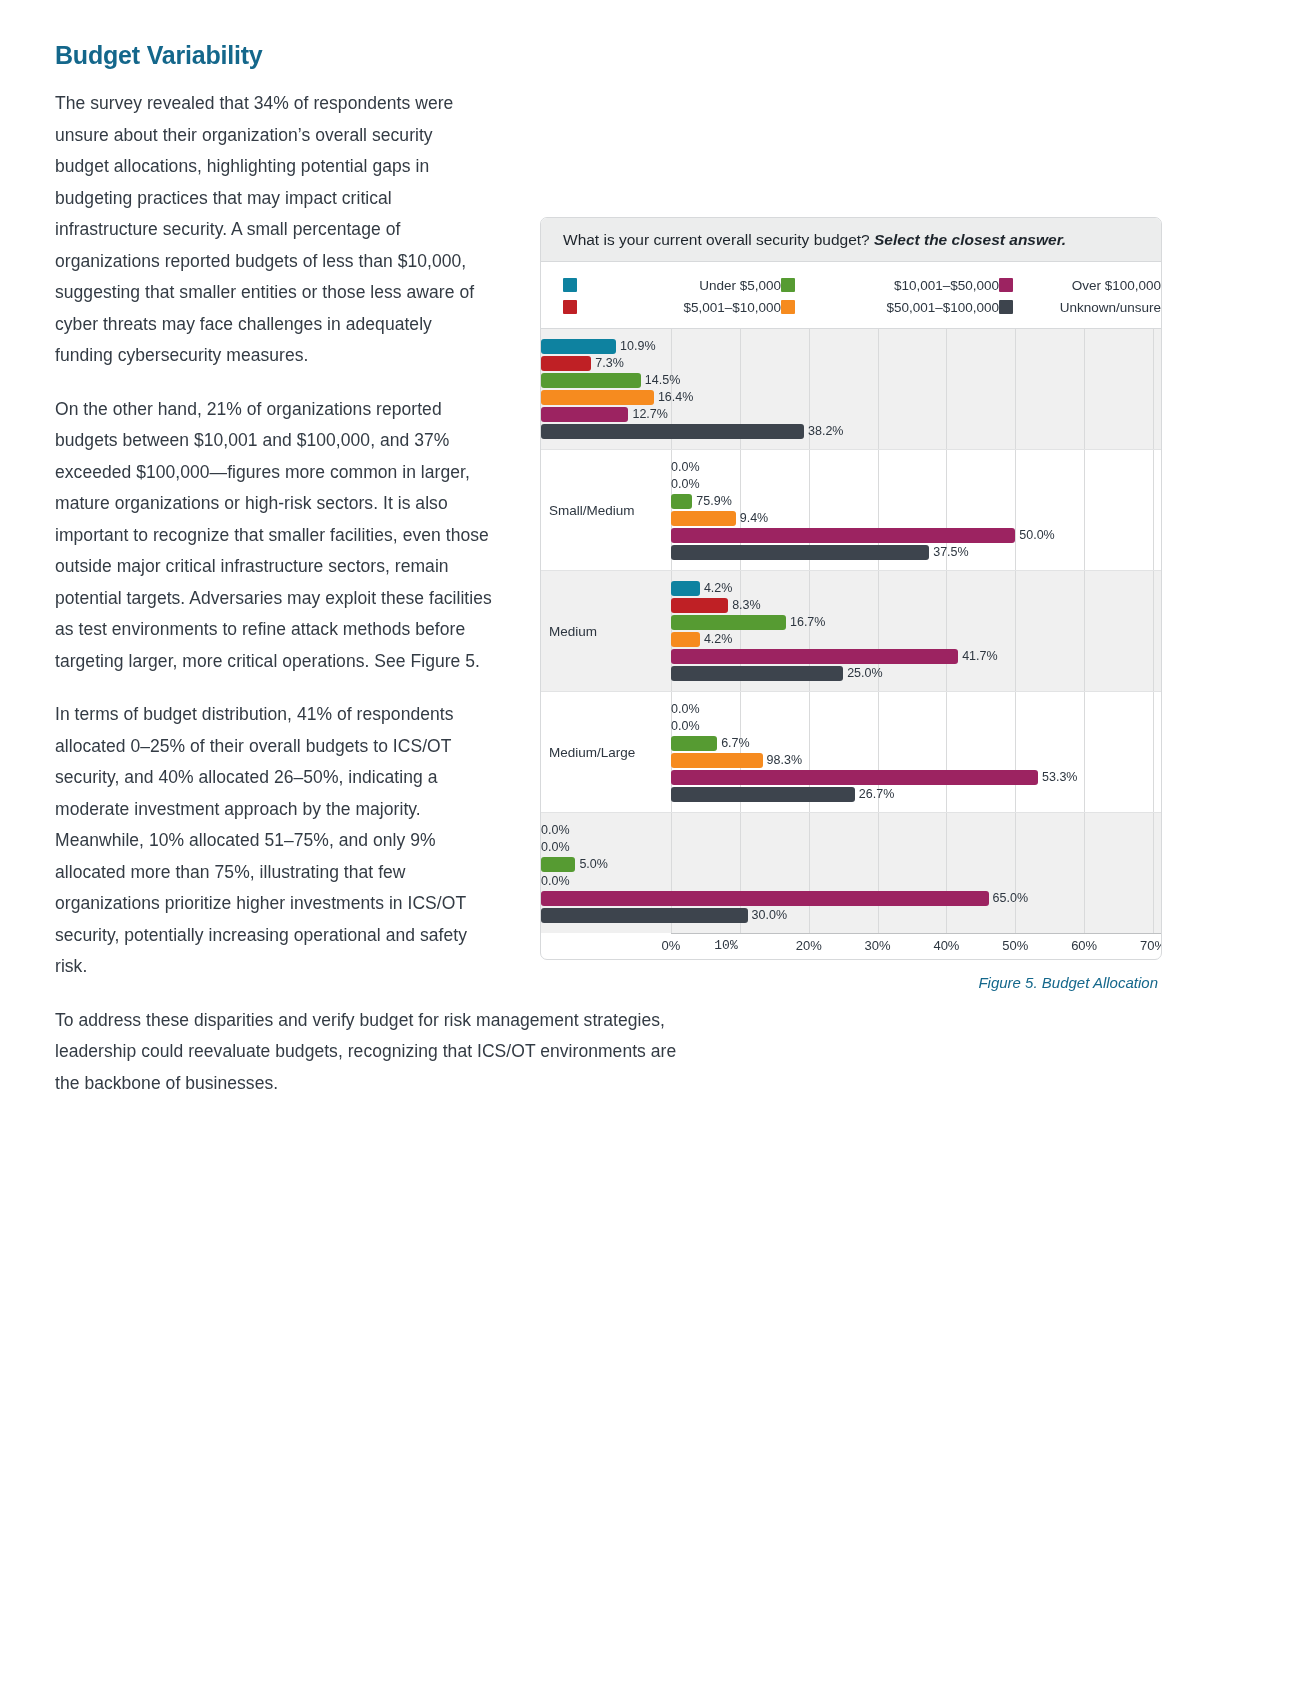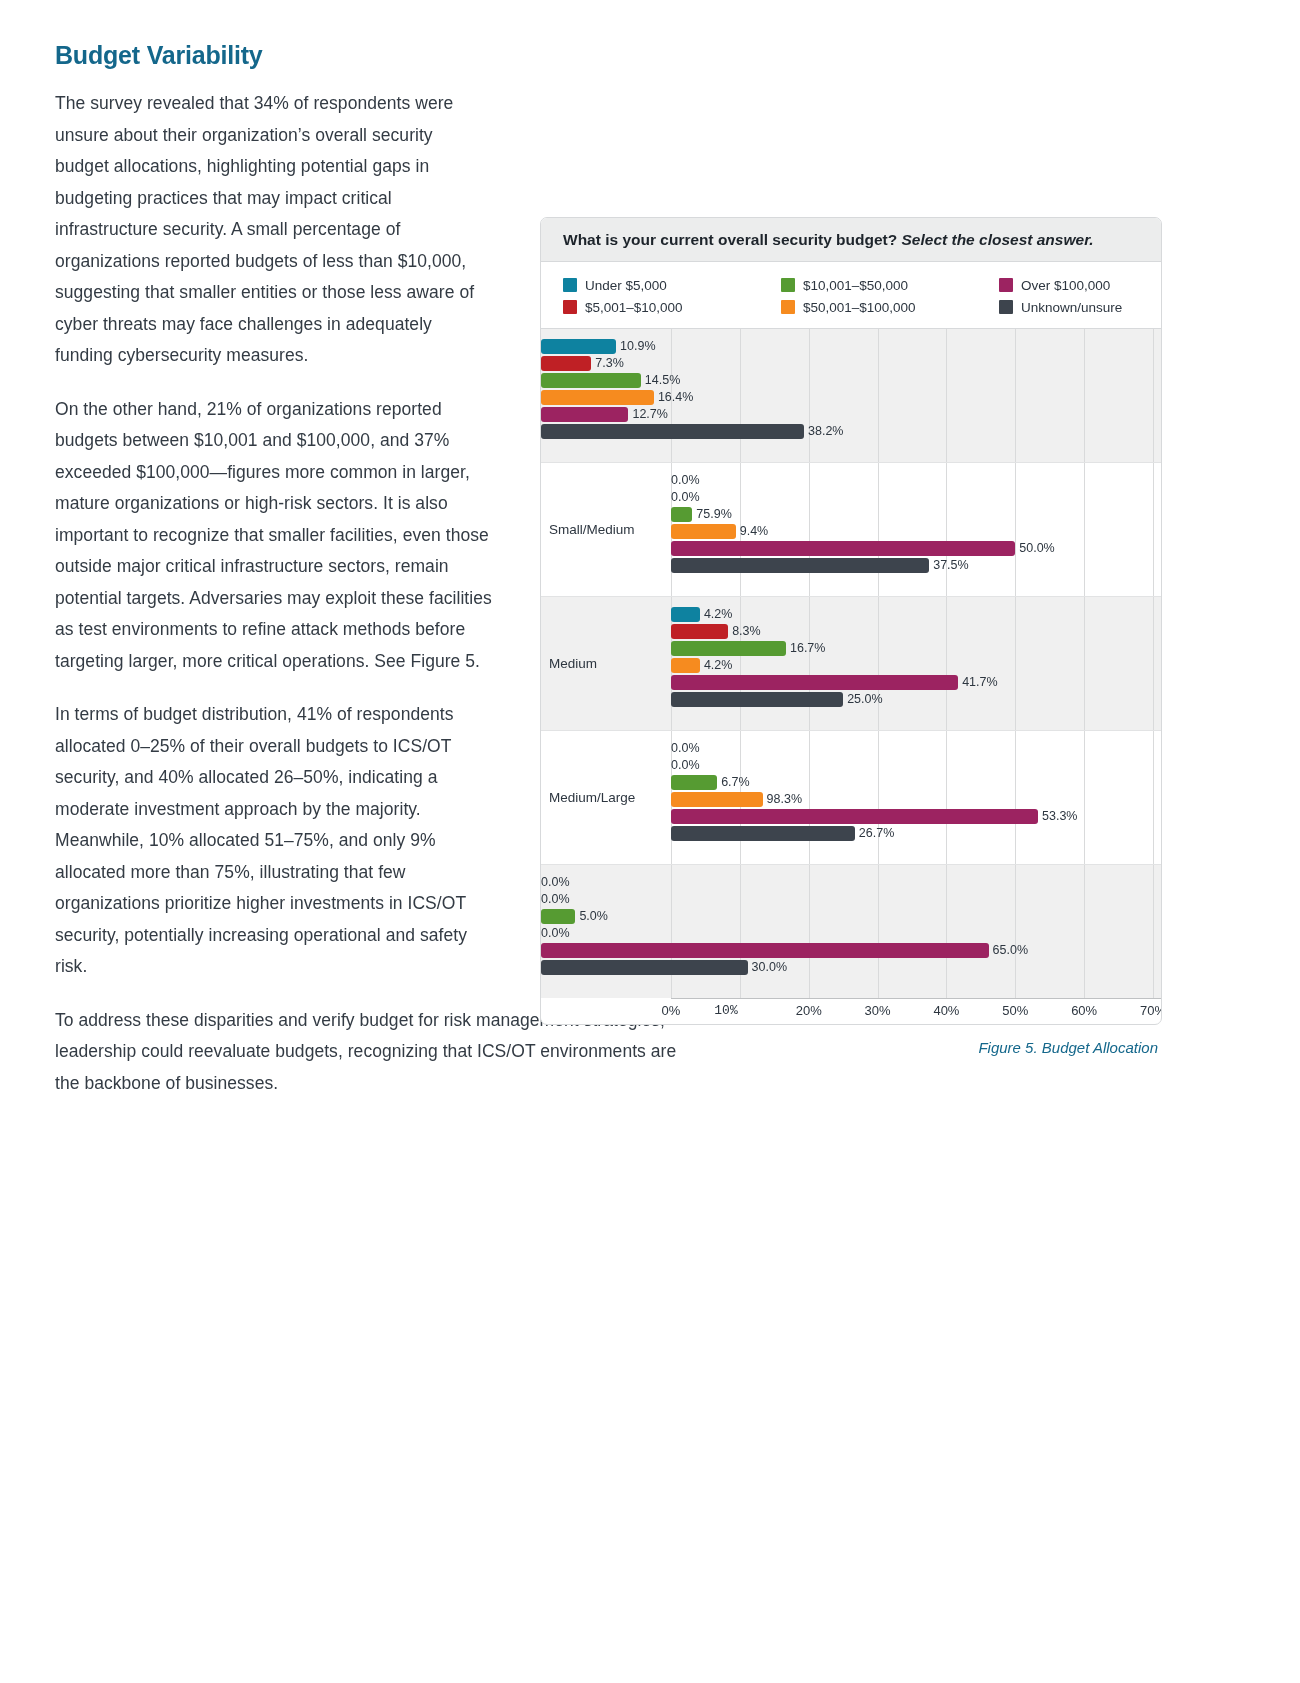--- a/index.html
+++ b/index.html
@@ -58,32 +58,32 @@
     box-shadow:0 0 0 0 rgba(0,0,0,0);
   }
   .chart-title {
     background:#eceded;
     padding:13px 16px 12px 22px;
     font-size:15.5px;
     color:#1d242b;
     border-bottom:1px solid #d7d9db;
     white-space:nowrap;
   }
-  .chart-title b { font-weight:bold;text-align:center; }
+  .chart-title b { font-weight:normal;text-align:center; }
   .chart-title i { font-style:italic; font-weight:bold; }
 
   .legend {
     padding:12px 0 10px 22px;
     display:grid;
     grid-template-columns: 218px 218px auto;
     grid-auto-rows:22px;
     align-items:center;
     background:#fff;
   }
-  .legend-item { display:flex; align-items:center; gap:8px; font-size:13.5px; color:#2d3640; }
+  .legend-item { display:flex; align-items:center; gap:8px; font-size:13.5px; color:#2d3640;justify-content:space-between; }
   .swatch { width:14px; height:14px; flex:0 0 14px; border-radius:1px; display:inline-block; }
 
   .plot {
     position:relative;
     background:#ffffff;
     border-top:1px solid #d7d9db;
   }
 
   .grp {
     position:relative;
@@ -101,21 +101,21 @@
     padding-left:8px;
     font-size:13.5px;
     color:#2d3640;
     position:relative;
     z-index:3;
   }
 
   .bars {
     position:relative;
     flex:1 1 auto;
-    padding:9px 0 22px 0;
+    padding:9px 0 9px 0;
     z-index:2;
   }
 
   
   .gridlines {
     position:absolute;
     left:130px; right:0; top:0; bottom:0;
     z-index:1;
     pointer-events:none;
   }

